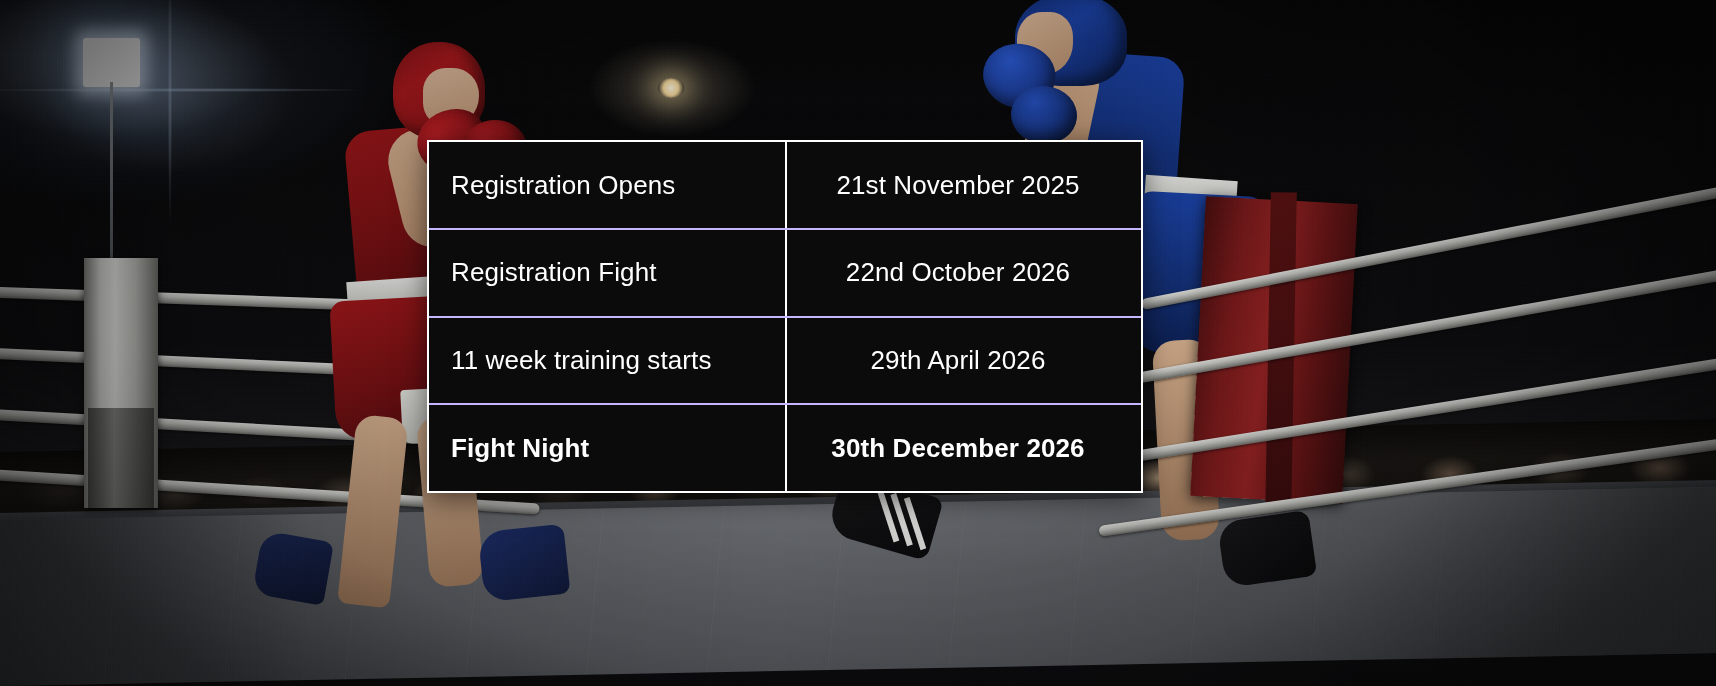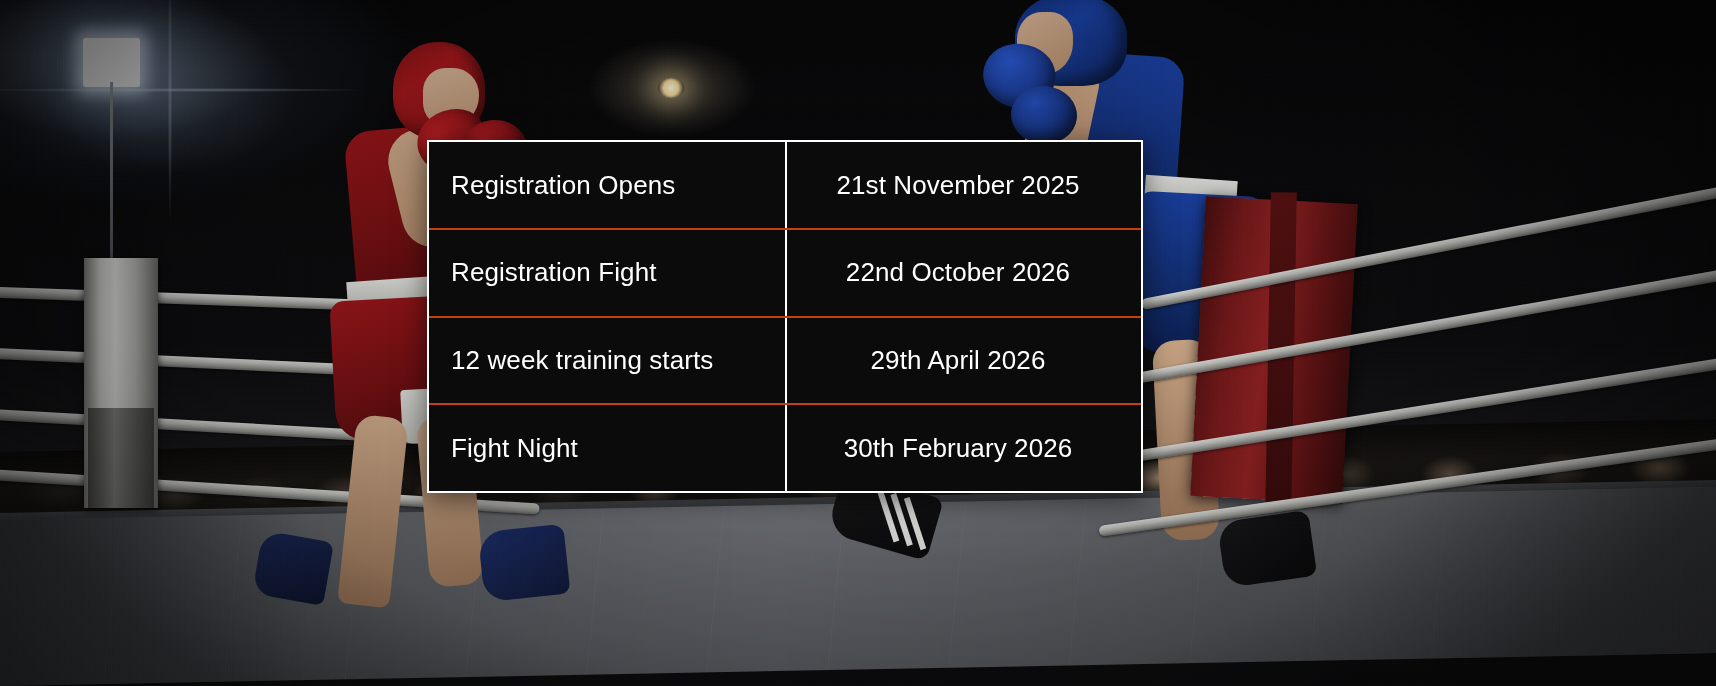--- a/index.html
+++ b/index.html
@@ -325,21 +325,21 @@
     width:716px; height:353px;
     background:#0b0b0b;
     border:2px solid #ffffff;
     display:flex;
     flex-direction:column;
     box-shadow:0 6px 26px rgba(0,0,0,0.55);
   }
   .sch-row {
     flex:1 1 0;
     display:flex;
-    border-bottom:2px solid #c2410c;
+    border-bottom:2px solid #c4b5fd;
     min-height:0;
   }
   .sch-row:last-child { border-bottom:none; }
   .sch-cell {
     display:flex;
     align-items:center;
     color:#ffffff;
     font-size:26px;
     letter-spacing:0.1px;
     line-height:1.1;
@@ -350,21 +350,21 @@
     flex:0 0 358px;
     padding-left:22px;
     border-right:2px solid #ffffff;
     justify-content:flex-start;
   }
   .sch-value {
     flex:1 1 auto;
     justify-content:center;
     padding-right:12px;
   }
-  .sch-row.is-bold .sch-cell { font-weight:normal; }
+  .sch-row.is-bold .sch-cell { font-weight:bold; }
 </style>
 </head>
 <body>
 
 <div class="stage">
 
   <div class="photo">
     <div class="bg-base"></div>
 
     <div class="crowd"></div>
@@ -433,24 +433,24 @@
       <div class="sch-cell sch-label">Registration Opens</div>
       <div class="sch-cell sch-value">21st November 2025</div>
     </div>
 
     <div class="sch-row">
       <div class="sch-cell sch-label">Registration Fight</div>
       <div class="sch-cell sch-value">22nd October 2026</div>
     </div>
 
     <div class="sch-row">
-      <div class="sch-cell sch-label">12 week training starts</div>
+      <div class="sch-cell sch-label">11 week training starts</div>
       <div class="sch-cell sch-value">29th April 2026</div>
     </div>
 
     <div class="sch-row is-bold">
       <div class="sch-cell sch-label">Fight Night</div>
-      <div class="sch-cell sch-value">30th February 2026</div>
+      <div class="sch-cell sch-value">30th December 2026</div>
     </div>
 
   </div>
 
 </div>
 
 </body></html>

